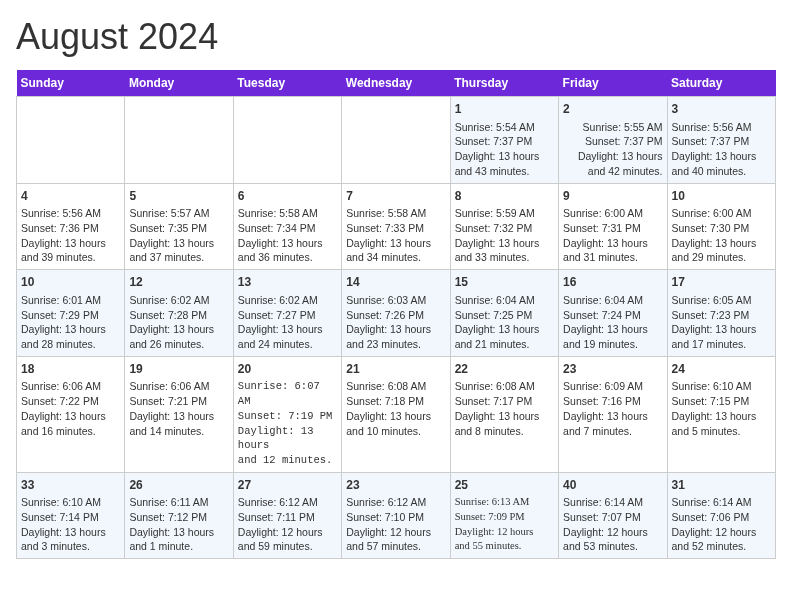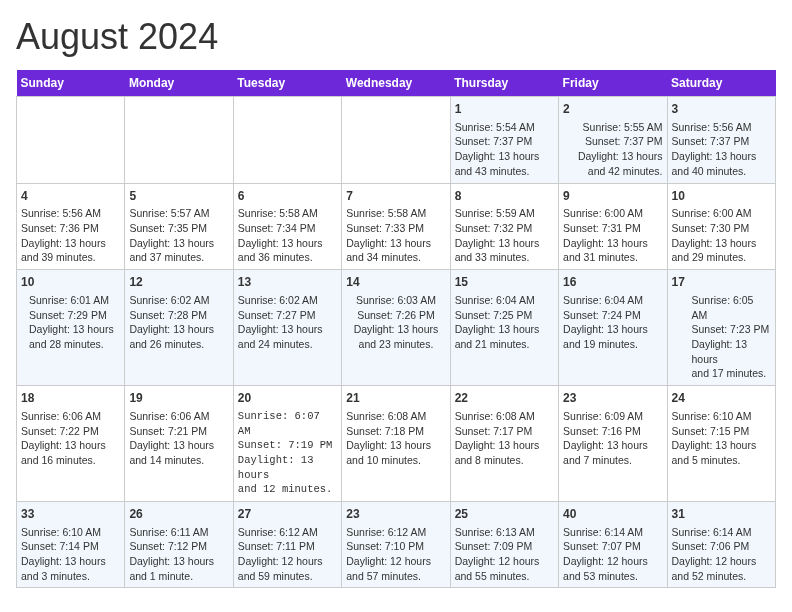--- a/index.html
+++ b/index.html
@@ -175,63 +175,63 @@
           <span class="day-num">10</span>
           <div class="day-info" style="white-space: pre-line;">Sunrise: 6:00 AM
 Sunset: 7:30 PM
 Daylight: 13 hours
 and 29 minutes.</div>
         </td>
       </tr>
       <tr>
         <td>
           <span class="day-num">10</span>
-          <div class="day-info" style="white-space: pre-line; margin-left: 8px;">Sunrise: 6:01 AM
+          <div class="day-info" style="white-space: pre-line;">Sunrise: 6:01 AM
 Sunset: 7:29 PM
 Daylight: 13 hours
 and 28 minutes.</div>
         </td>
         <td>
           <span class="day-num">12</span>
           <div class="day-info" style="white-space: pre-line;">Sunrise: 6:02 AM
 Sunset: 7:28 PM
 Daylight: 13 hours
 and 26 minutes.</div>
         </td>
         <td>
           <span class="day-num">13</span>
           <div class="day-info" style="white-space: pre-line;">Sunrise: 6:02 AM
 Sunset: 7:27 PM
 Daylight: 13 hours
 and 24 minutes.</div>
         </td>
         <td>
           <span class="day-num">14</span>
-          <div class="day-info" style="white-space: pre-line; text-align: center;">Sunrise: 6:03 AM
+          <div class="day-info" style="white-space: pre-line;">Sunrise: 6:03 AM
 Sunset: 7:26 PM
 Daylight: 13 hours
 and 23 minutes.</div>
         </td>
         <td>
           <span class="day-num">15</span>
           <div class="day-info" style="white-space: pre-line;">Sunrise: 6:04 AM
 Sunset: 7:25 PM
 Daylight: 13 hours
 and 21 minutes.</div>
         </td>
         <td>
           <span class="day-num">16</span>
           <div class="day-info" style="white-space: pre-line;">Sunrise: 6:04 AM
 Sunset: 7:24 PM
 Daylight: 13 hours
 and 19 minutes.</div>
         </td>
         <td>
           <span class="day-num">17</span>
-          <div class="day-info" style="white-space: pre-line; margin-left: 20px;">Sunrise: 6:05 AM
+          <div class="day-info" style="white-space: pre-line;">Sunrise: 6:05 AM
 Sunset: 7:23 PM
 Daylight: 13 hours
 and 17 minutes.</div>
         </td>
       </tr>
       <tr>
         <td>
           <span class="day-num">18</span>
           <div class="day-info" style="white-space: pre-line;">Sunrise: 6:06 AM
 Sunset: 7:22 PM
@@ -305,21 +305,21 @@
         </td>
         <td>
           <span class="day-num">23</span>
           <div class="day-info" style="white-space: pre-line;">Sunrise: 6:12 AM
 Sunset: 7:10 PM
 Daylight: 12 hours
 and 57 minutes.</div>
         </td>
         <td>
           <span class="day-num">25</span>
-          <div class="day-info" style="white-space: pre-line;">Sunrise: 6:13 AM
+          <div class="day-info" style="white-space: pre-line; font-family: Liberation Serif, serif;">Sunrise: 6:13 AM
 Sunset: 7:09 PM
 Daylight: 12 hours
 and 55 minutes.</div>
         </td>
         <td>
           <span class="day-num">40</span>
           <div class="day-info" style="white-space: pre-line;">Sunrise: 6:14 AM
 Sunset: 7:07 PM
 Daylight: 12 hours
 and 53 minutes.</div>

